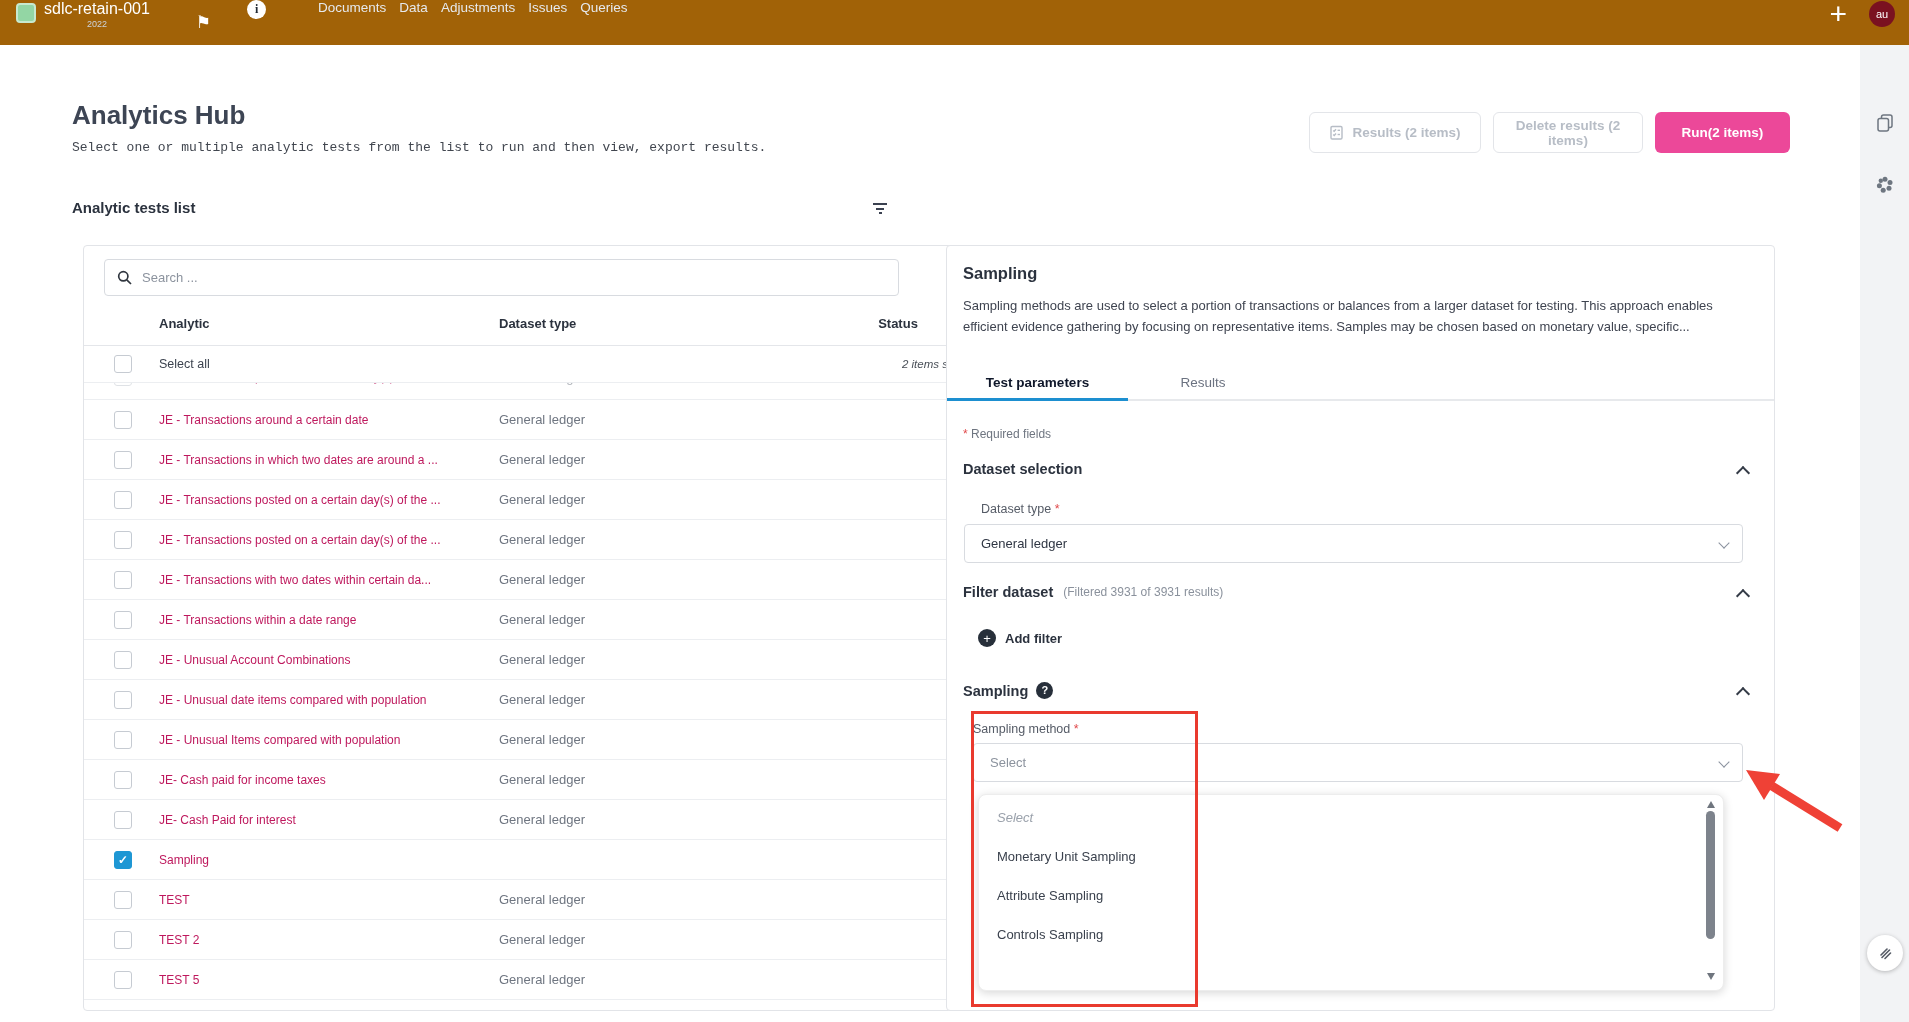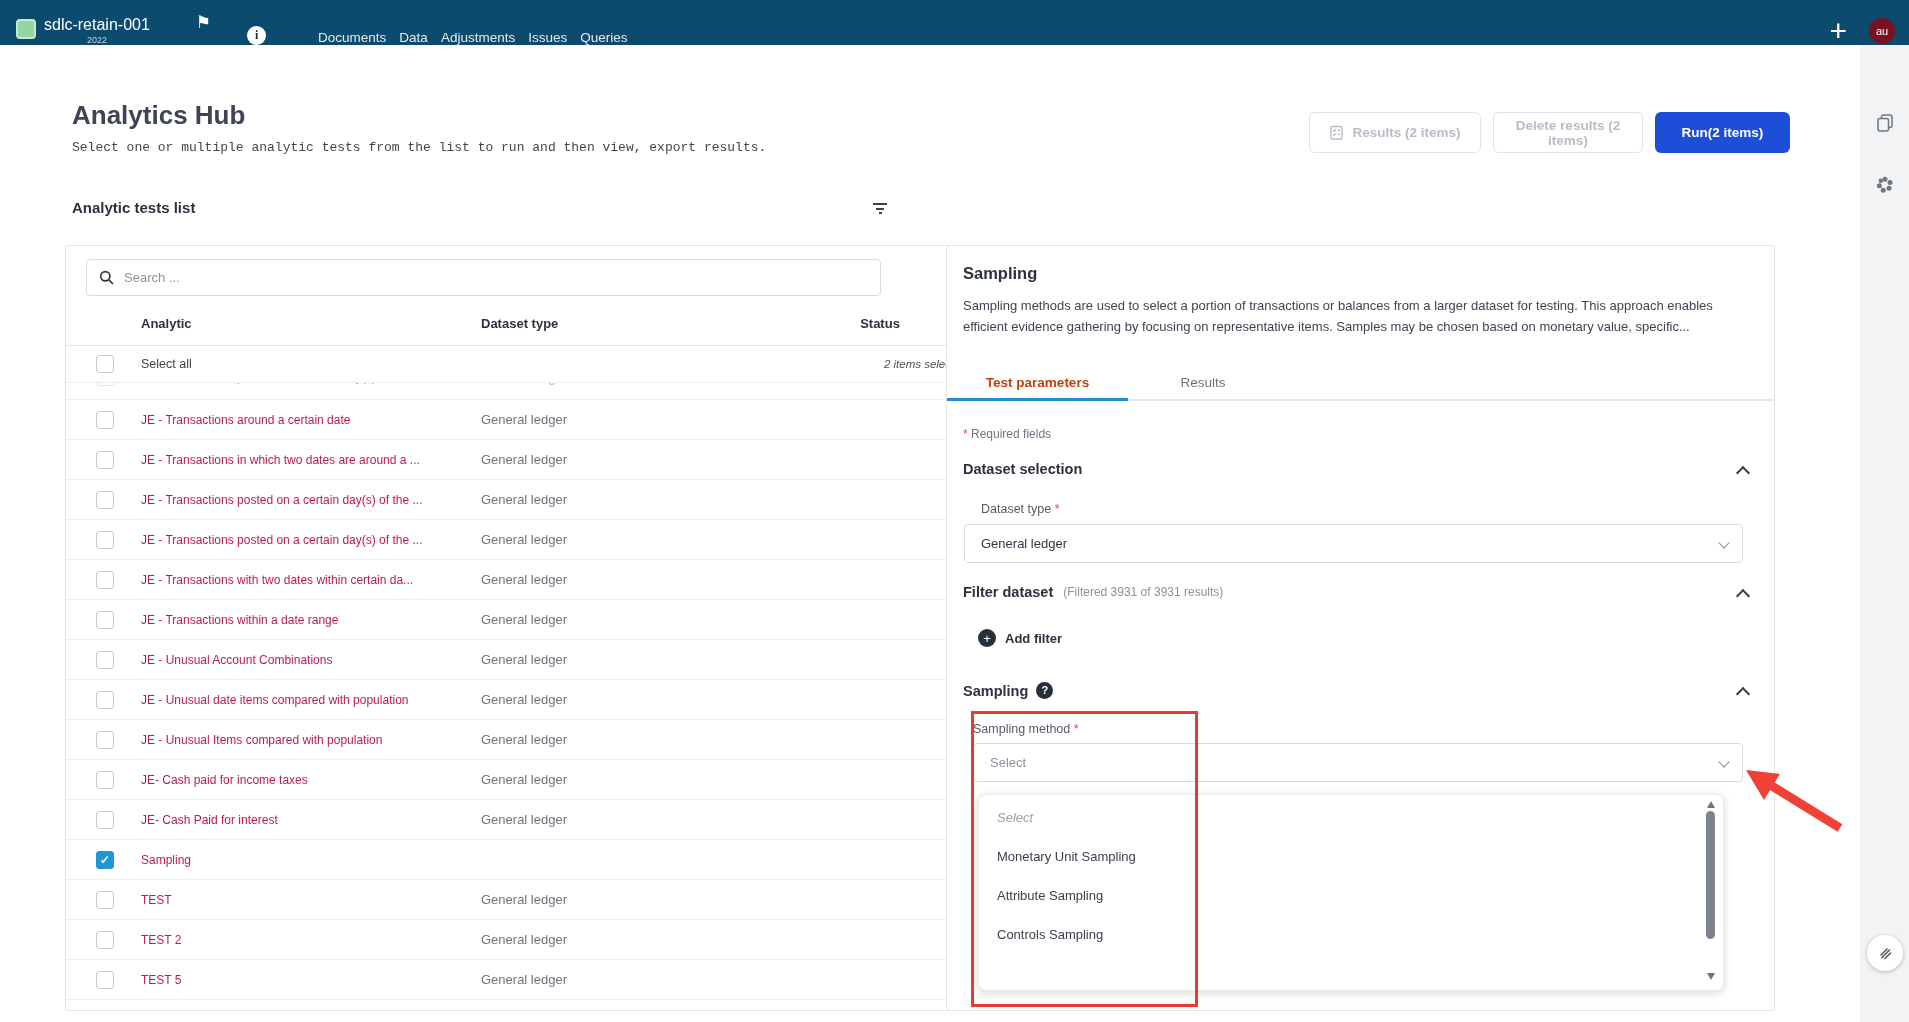--- a/index.html
+++ b/index.html
@@ -2,21 +2,21 @@
 <html><head>
 <meta charset="utf-8">
 <style>
   * { margin:0; padding:0; box-sizing:border-box; }
   html,body { width:1909px; height:1022px; overflow:hidden; background:#fff;
     font-family:"Liberation Sans", sans-serif; }
   body { position:relative; }
 
   
   .topbar { position:absolute; left:0; top:0; width:1909px; height:45px;
-    background:#0c4a6e; display:flex; align-items:flex-end; z-index:50; }
+    background:#a16207; display:flex; align-items:flex-start; z-index:50; }
   .proj { display:flex; align-items:flex-start; margin-left:16px; cursor:pointer; }
   .proj-badge { width:20px; height:20px; border-radius:4px; background:#93d6a4;
     border:2px solid #c7e9cf; margin-top:3px; }
   .proj-text { margin-left:8px; display:flex; flex-direction:column; align-items:center; }
   .proj-name { color:#fff; font-size:16px; line-height:18px; }
   .proj-year { color:#cdd2d9; font-size:9px; margin-top:1px; }
   .flag-icon { color:#fff; font-size:17px; margin-left:46px; line-height:45px; }
   .info-icon { width:19px; height:19px; border-radius:50%; background:#fff; color:#212a35;
     font-size:12px; font-weight:bold; display:flex; align-items:center; justify-content:center;
     margin-left:36px; font-family:"Liberation Serif", serif; }
@@ -36,30 +36,30 @@
 
   
   .page-title { position:absolute; left:72px; top:100px; font-size:26px; font-weight:bold; color:#3d4554; }
   .page-sub { position:absolute; left:72px; top:140px; font-size:13px; color:#41464f;font-family:Liberation Mono, monospace; }
   .hdr-buttons { position:absolute; top:112px; left:1309px; display:flex; gap:12px; }
   .btn { height:41px; border-radius:6px; font-size:13.5px; display:flex; align-items:center;
     justify-content:center; cursor:pointer; }
   .btn.disabled { background:#fff; border:1px solid #e3e5e9; color:#b7bdc6; font-weight:bold; }
   .btn.results { width:172px; gap:8px; }
   .btn.delete { width:150px; padding:0 18px;justify-content:center; }
-  .btn.run { width:135px; background:#1d4ed8; color:#fff; font-weight:bold; border:none; }
+  .btn.run { width:135px; background:#ec4899; color:#fff; font-weight:bold; border:none; }
 
   .list-heading { position:absolute; left:72px; top:199px; font-size:15px; font-weight:bold; color:#2b323e; }
   .filter-icon { position:absolute; left:872px; top:203px; width:16px; height:14px; cursor:pointer; }
   .filter-icon i { display:block; background:#3a4150; height:2px; margin:0 auto 2.5px; }
   .filter-icon i:nth-child(1){width:14px;} .filter-icon i:nth-child(2){width:8px;} .filter-icon i:nth-child(3){width:3px;}
 
   
   .card { position:absolute; background:#fff; border:1px solid #e2e4e8; border-radius:4px; }
-  .card.left { left:65px; top:245px; width:958px; height:766px; }
+  .card.left { left:83px; top:245px; width:958px; height:766px; }
   .card.right { left:946px; top:245px; width:829px; height:766px; }
 
   
   .search-box { position:absolute; left:20px; top:13px; width:795px; height:37px;
     border:1px solid #d8dbe0; border-radius:4px; display:flex; align-items:center; padding:0 12px; }
   .search-box input { border:none; outline:none; font-size:13px; color:#3c434f; flex:1;
     margin-left:10px; font-family:"Liberation Sans", sans-serif; background:transparent; }
   .search-box input::placeholder { color:#8c939e; }
 
   .thead, .trow { display:grid; grid-template-columns:18px 313px 285px 1fr; column-gap:27px;
@@ -97,21 +97,21 @@
   .sb-thumb { position:absolute; width:9px; border-radius:5px; background:#9ba1aa; }
   .lsb-up { right:5px; top:140px; }
   .lsb-thumb { right:5px; top:648px; height:95px; }
   .lsb-down { right:5px; top:752px; }
 
   
   .panel-title { position:absolute; left:16px; top:18px; font-size:16.5px; font-weight:bold; color:#2b323e; }
   .panel-desc { position:absolute; left:16px; top:50px; width:794px; font-size:13px; color:#3f4450; line-height:1.58; }
   .tabs { position:absolute; left:0; top:118px; width:100%; height:37px; display:flex; }
   .tab { height:100%; display:flex; align-items:center; justify-content:center; font-size:13.5px; cursor:pointer; }
-  .tab.active { width:181px; color:#c2410c; font-weight:bold; }
+  .tab.active { width:181px; color:#0f172a; font-weight:bold; }
   .tab.inactive { width:150px; color:#6b7280; }
   .tabs-underline { position:absolute; left:0; top:153px; width:100%; height:2px; background:#e7e9ec; }
   .tabs-active-bar { position:absolute; left:0; top:152px; width:181px; height:3px; background:#1d8fd0; }
 
   .req-note { position:absolute; left:16px; top:181px; font-size:12px; color:#6e7580; }
   .red-ast { color:#e0484a; }
 
   .sec-head { position:absolute; left:16px; font-size:14.5px; font-weight:bold; color:#2b323e;
     display:flex; align-items:center; gap:8px; }
   .sec-note { font-size:12px; font-weight:normal; color:#8a919c; margin-left:2px; }

